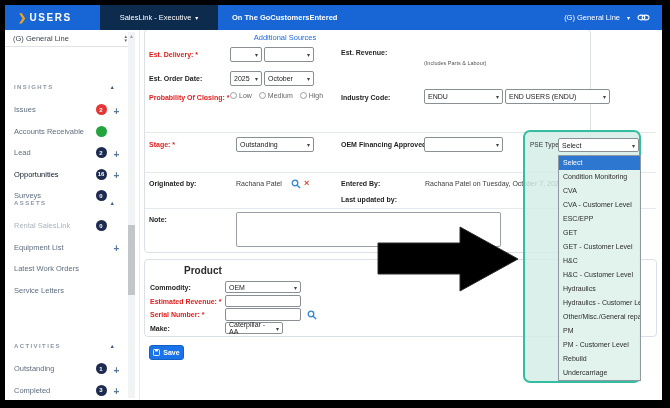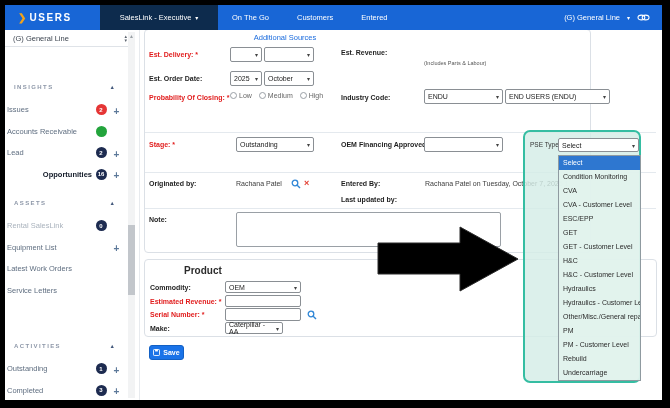--- a/index.html
+++ b/index.html
@@ -6,36 +6,36 @@
   body { font-family:"Liberation Sans", sans-serif; background:#fff; }
   #stage { position:relative; width:670px; height:408px; background:#fff; overflow:hidden; }
   #frame { position:absolute; inset:0; border-style:solid; border-color:#000; border-width:5px 8px 8px 5px; z-index:100; pointer-events:none; }
 
   
   .topbar { position:absolute; left:5px; top:5px; width:657px; height:25px; background:#1866d6; display:flex; align-items:stretch; z-index:5; }
   .logo { display:flex; align-items:center; gap:3px; padding-left:13px; width:95px; }
   .logo .chev-o { color:#f3a31b; font-weight:900; font-size:10px; }
   .logo .word { color:#fff; font-weight:800; font-size:10px; letter-spacing:1.6px; }
   .appmenu { width:118px; background:#0d2b4d; color:#fff; font-size:7.5px; display:flex; align-items:center; justify-content:center; gap:4px; }
-  .topnav { display:flex; align-items:center; gap:28px; margin-left:14px; }
+  .topnav { display:flex; align-items:center; gap:0; margin-left:14px;font-weight:bold; }
   .topnav .tn { color:#fff; font-size:7.5px; }
   .top-right { margin-left:auto; display:flex; align-items:center; gap:7px; padding-right:12px; color:#fff; font-size:7.5px; }
   .chev-w { font-size:6px; color:#fff; }
 
   
   .sidebar { position:absolute; left:5px; top:30px; width:135px; height:370px; background:#fff; border-right:1px solid #e7eaee; z-index:4; }
   .branch-row { position:absolute; left:0; top:0; width:128px; height:17px; border-bottom:1px solid #dfe3e8; display:flex; align-items:center; padding:0 6px 0 8px; }
   .branch-row .btxt { font-size:7.5px; color:#3d4550; flex:1; }
   .spinner { display:flex; flex-direction:column; line-height:4px; color:#5a626d; font-size:5px; }
   .sec-head { display:flex; align-items:center; padding:0 14px 0 9px; height:14px; }
   .sec-head .st { flex:1; font-size:6px; font-weight:700; letter-spacing:1.4px; color:#8d97a8; }
   .sec-head .col { font-size:5.5px; color:#44597c; }
-  .side-item { display:flex; align-items:center; height:21.5px; padding:0 6px 0 2px; }
+  .side-item { display:flex; align-items:center; height:21.5px; padding:0 6px 0 9px; }
   .side-item .sl { flex:1; font-size:7.5px; color:#5f6e80; }
-  .side-item .sl.bold { font-weight:700; color:#101826;text-align:right; }
+  .side-item .sl.bold { font-weight:400; color:#101826; }
   .side-item .sl.muted { color:#aab3bd; }
   .badge-slot { width:18px; display:flex; justify-content:center; }
   .badge { min-width:11px; height:11px; padding:0 2px; border-radius:7px; background:#1d2b50; color:#fff; font-size:6px; font-weight:700; display:flex; align-items:center; justify-content:center; }
   .badge.red { background:#e53535; }
   .dot { width:11px; height:11px; border-radius:50%; background:#23a43c; }
   .plus-slot { width:13px; text-align:center; }
   .plus { color:#5c7899; font-size:10px; font-weight:700; line-height:10px; }
   .sb-track { position:absolute; right:4px; top:2px; width:7px; height:366px; background:#f2f3f4; }
   .sb-up { position:absolute; right:4px; top:2px; width:7px; height:8px; color:#9aa0a6; font-size:5px; text-align:center; line-height:8px; }
   .sb-thumb { position:absolute; right:4px; top:195px; width:7px; height:70px; background:#c2c6cb; }
@@ -136,20 +136,27 @@
           </span>
         <span class="plus-slot"><span class="plus">+</span></span>
       </div>
       <div class="side-item">
         <span class="sl bold">Opportunities</span>
         <span class="badge-slot">
             <span class="badge">16</span>
           </span>
         <span class="plus-slot"><span class="plus">+</span></span>
       </div>
+      <div class="side-item">
+        <span class="sl">Surveys</span>
+        <span class="badge-slot">
+            <span class="badge">0</span>
+          </span>
+        <span class="plus-slot"></span>
+      </div>
     </div>
 
     <div style="position:absolute; left:0; top:166px; width:124px;">
       <div class="sec-head">
         <span class="st">ASSETS</span>
         <span class="col">▲</span>
       </div>
       <div style="height:5px"></div>
       <div class="side-item">
         <span class="sl muted">Rental SalesLink</span>

